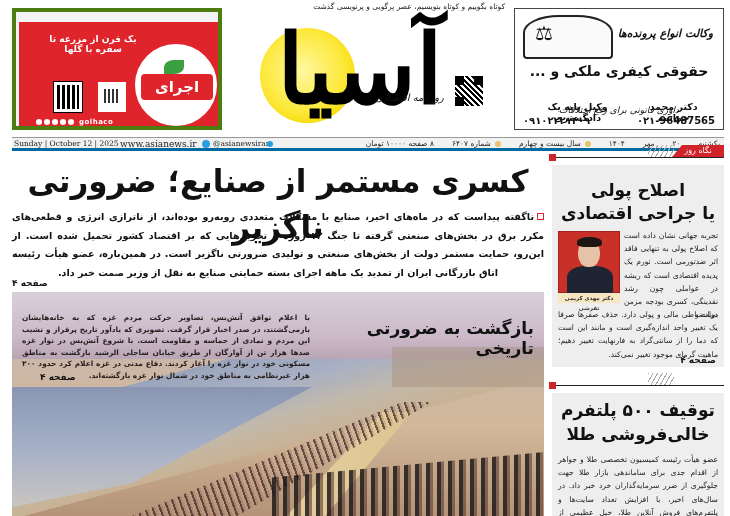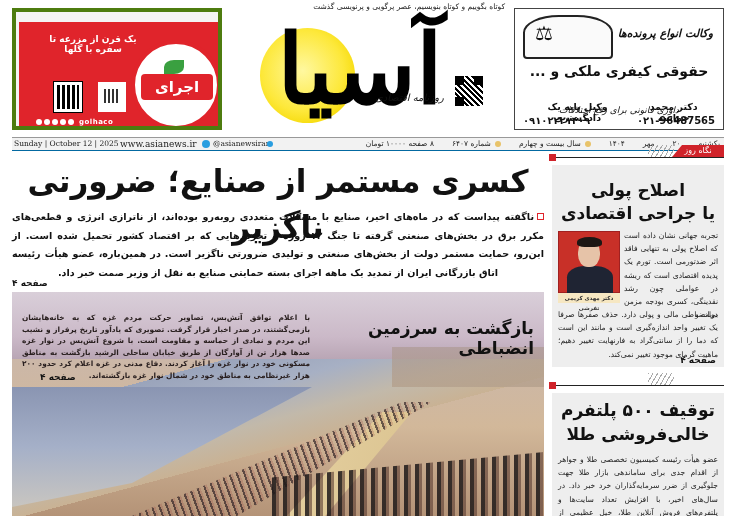--- a/index.html
+++ b/index.html
@@ -92,21 +92,21 @@
   }
   .ad-right .l1 { position: absolute; right: 10px; top: 18px; font-size: 11px; font-weight: bold; font-style: italic; }
   .ad-right .l2 { position: absolute; left: 0; right: 0; top: 54px; font-size: 14px; font-weight: bold; }
   .ad-right .l3 { position: absolute; left: 0; right: 0; top: 76px; font-size: 9px; font-style: italic; margin-top: 20px; }
   .ad-right .l4 { position: absolute; left: 8px; right: 8px; top: 92px; font-size: 9.5px; font-weight: bold; display: flex; justify-content: space-between; }
   .ad-right .l5 { position: absolute; left: 8px; right: 8px; top: 106px; font-size: 10px; font-weight: bold; display: flex; justify-content: space-between; }
 
   
   .infobar {
     position: absolute; left: 12px; top: 137px; width: 712px; height: 14px;
-    border-top: 1px solid #999; border-bottom: 1px solid #0369a1; background: #f2f2f2;
+    border-top: 1px solid #999; border-bottom: 3px solid #0369a1; background: #f2f2f2;
     font-size: 7.5px; color: #222; line-height: 12px;
   }
   .infobar .date-en { position: absolute; left: 2px; font-family: "DejaVu Serif", serif; }
   .infobar .web { position: absolute; left: 108px; font-family: "DejaVu Serif", serif; font-size: 9px; }
   .infobar .tg {
     position: absolute; left: 190px; top: 2px; width: 8px; height: 8px; border-radius: 50%; background: #2a9ee0;
   }
   .infobar .handle { position: absolute; left: 201px; font-family: "DejaVu Serif", serif; }
   .infobar .tg2 { position: absolute; left: 255px; top: 3px; width: 6px; height: 6px; border-radius: 50%; background: #2a9ee0; }
   .infobar .rtl-part { position: absolute; right: 4px; left: 330px; direction: rtl; display: flex; gap: 18px; }
@@ -271,21 +271,21 @@
   <span class="sq"></span><span>ناگفته پیداست که در ماه‌های اخیر، صنایع با مشکلات متعددی روبه‌رو بوده‌اند، از ناترازی انرژی و قطعی‌های مکرر برق در بخش‌های صنعتی گرفته تا جنگ ۱۲ روزه و تحریم‌هایی که بر اقتصاد کشور تحمیل شده است. از این‌رو، حمایت مستمر دولت از بخش‌های صنعتی و تولیدی ضرورتی ناگزیر است. در همین‌باره، عضو هیأت رئیسه اتاق بازرگانی ایران از تمدید یک ماهه اجرای بسته حمایتی صنایع به نقل از وزیر صمت خبر داد.</span>
 </div>
 <div class="lead-page">صفحه ۴</div>
 
 <div class="photo">
   <div class="sea"></div>
   <div class="town"></div>
   <div class="wall"></div>
   <div class="crowd1"></div>
   <div class="crowd2"></div>
-  <div class="photo-title">بازگشت به سرزمین انضباطی</div>
+  <div class="photo-title">بازگشت به ضرورتی تاریخی</div>
   <div class="photo-text">با اعلام توافق آتش‌بس، تصاویر حرکت مردم غزه که به خانه‌هایشان بازمی‌گشتند، در صدر اخبار قرار گرفت. تصویری که یادآور تاریخ پرفراز و نشیب این مردم و نمادی از حماسه و مقاومت است. با شروع آتش‌بس در نوار غزه صدها هزار تن از آوارگان از طریق خیابان ساحلی الرشید بازگشت به مناطق مسکونی خود در نوار غزه را آغاز کردند. دفاع مدنی در غزه اعلام کرد حدود ۲۰۰ هزار غیرنظامی به مناطق خود در شمال نوار غزه بازگشته‌اند.</div>
   <div class="photo-page">صفحه ۴</div>
 </div>
 
 <div class="side" style="top:145px;height:222px;">
   <div class="kicker-tag" style="top:0;">نگاه روز</div>
   <div class="kicker-hatch" style="top:0;"></div>
   <div class="kicker-line" style="top:12px;"></div>
   <div class="kicker-dot" style="top:9px;"></div>
   <div class="side-box" style="top:20px;height:202px;">

